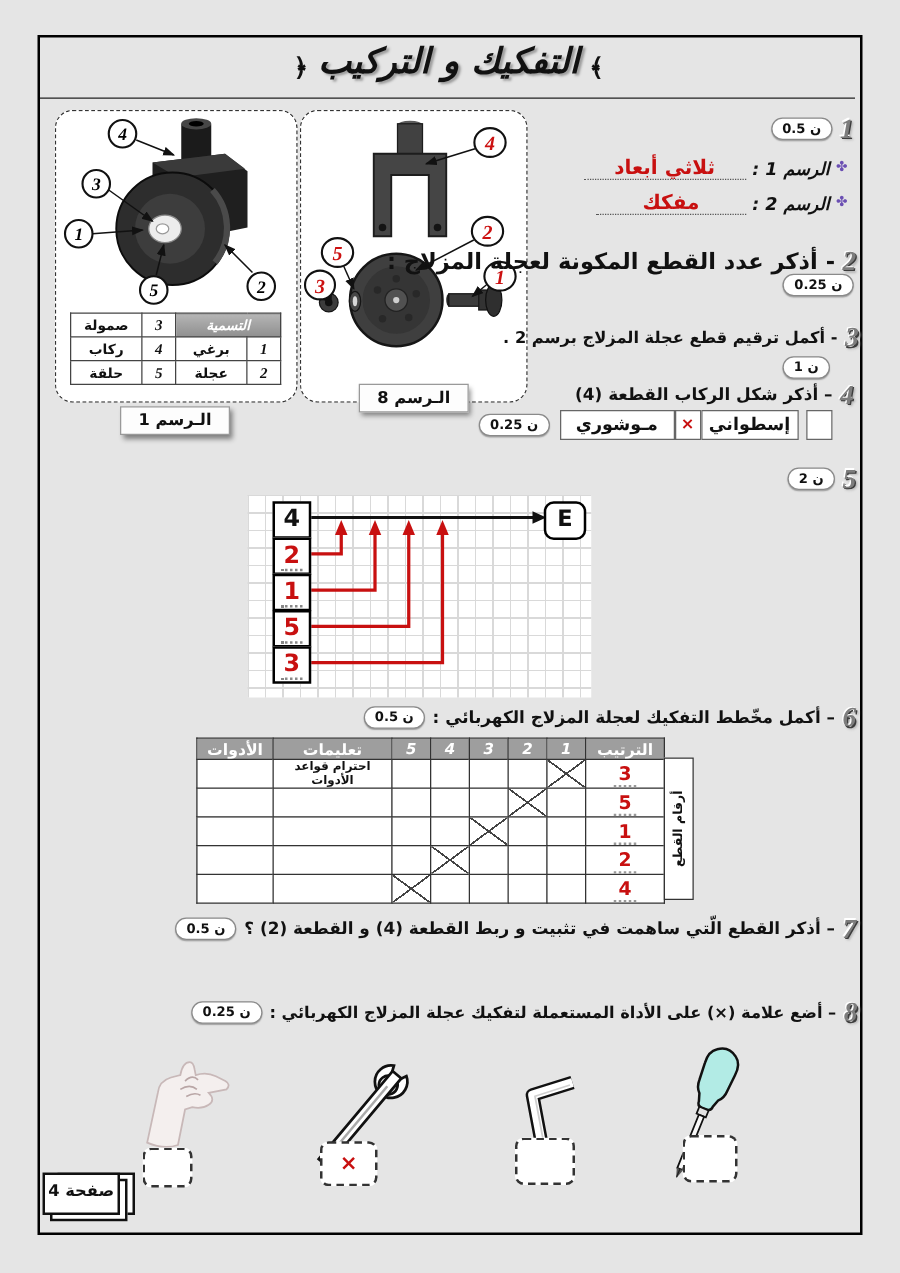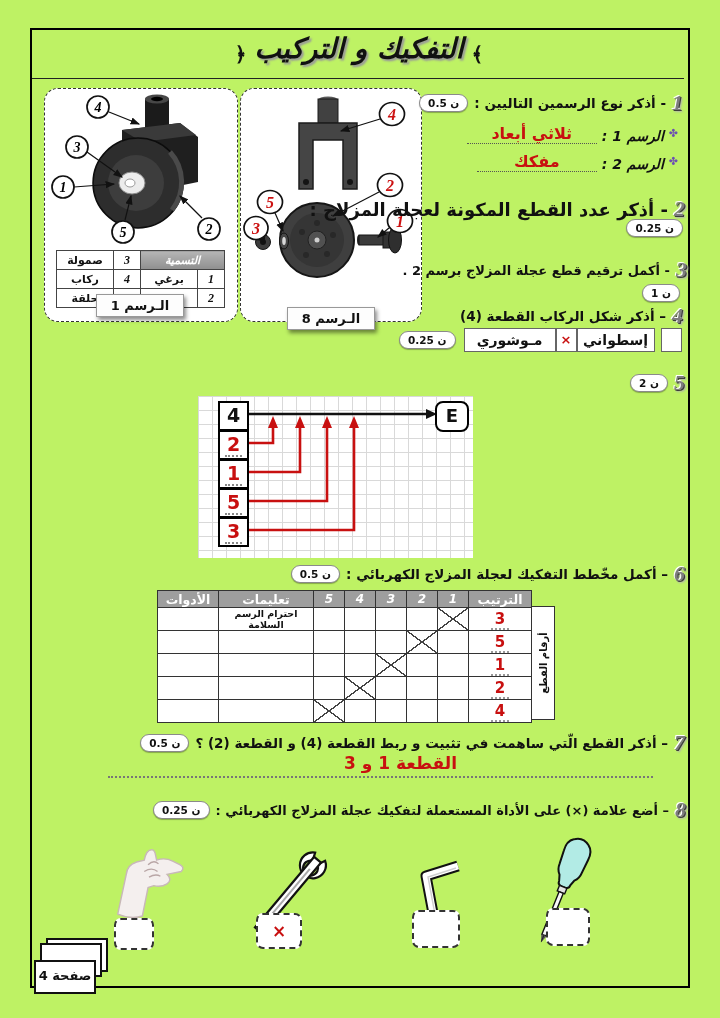--- a/index.html
+++ b/index.html
@@ -1,16 +1,16 @@
 <!DOCTYPE html>
 <html lang="ar"><head>
 <meta charset="utf-8">
 <style>
   html,body{margin:0;padding:0;background:#fff;}
-  .page{position:relative;width:720px;height:1018px;background:#bef264;overflow:hidden;
+  .page{position:relative;width:720px;height:1018px;background:#e5e5e5;overflow:hidden;
         font-family:"DejaVu Sans",sans-serif;direction:rtl;color:#111;}
   .abs{position:absolute;}
   
   .frame{left:30px;top:28px;width:656px;height:956px;border:2px solid #000;}
   
   .title-wrap{left:34px;top:32px;width:650px;text-align:center;}
   .title{font-size:28px;font-weight:bold;font-style:italic;letter-spacing:1px;
          text-shadow:2px 2px 2px #9a9a9a;}
   .ornament{font-size:20px;font-weight:bold;vertical-align:middle;padding:0 8px;}
   .title-rule{left:32px;top:78px;width:652px;height:0;border-top:1.5px solid #222;}
@@ -26,21 +26,21 @@
              height:18px;padding:0 2px;background:#fff;}
   .ptable .num{font-family:"Liberation Serif",serif;font-style:italic;font-size:12px;width:22px;}
   .ptable .hdr{background:linear-gradient(180deg,#b5b5b5,#8f8f8f);color:#fff;font-style:italic;}
   .ptable .nm{width:52px;}
   
   .qrow{display:flex;align-items:center;gap:6px;font-size:13.5px;font-weight:bold;white-space:nowrap;}
   .qnum{font-family:"Liberation Serif",serif;font-style:italic;font-weight:bold;font-size:22px;
         color:#7d7d7d;text-shadow:-1px -1px 0 #fff,1px 1px 0 #3d3d3d,2px 2px 2px #b0b0b0;}
   .badge{direction:ltr;display:inline-block;border:1px solid #8a8a8a;border-radius:9px;
          background:#fff;box-shadow:0 1px 1px rgba(0,0,0,.3);padding:0 8px;height:16px;
-         line-height:16px;font-size:10.5px;font-weight:bold;white-space:nowrap;margin-left:16px;}
+         line-height:16px;font-size:10.5px;font-weight:bold;white-space:nowrap;}
   
   .ansline{display:flex;align-items:flex-end;gap:5px;font-size:14px;}
   .flower{color:#6b4fb3;font-size:11px;line-height:20px;}
   .anslabel{font-style:italic;font-weight:bold;font-size:14px;text-align:right;}
   .blank{border-bottom:1.6px dotted #555;text-align:center;color:#c81010;font-weight:bold;}
   
   .optrow{display:flex;align-items:stretch;gap:0;}
   .optbox{border:1.4px solid #666;background:#fff;font-size:14px;font-weight:bold;
           text-align:center;line-height:22px;}
   .optsq{border:1.4px solid #666;background:#fff;width:19px;text-align:center;
@@ -199,26 +199,25 @@
       <text x="27" y="116">5</text>
       <ellipse cx="13" cy="136" rx="12" ry="11.5" fill="#fff" stroke="#111" stroke-width="1.7"></ellipse>
       <text x="13" y="142">3</text>
       <ellipse cx="147" cy="93" rx="12.5" ry="11.5" fill="#fff" stroke="#111" stroke-width="1.7"></ellipse>
       <text x="147" y="99">2</text>
       <ellipse cx="157" cy="129" rx="12.5" ry="11.5" fill="#fff" stroke="#111" stroke-width="1.7"></ellipse>
       <text x="157" y="135">1</text>
     </g>
   </svg>
 
-  <div class="abs dlabel" style="left:96px;top:294px;width:86px;">الـرسم 1</div>
+  <div class="abs dlabel" style="left:96px;top:325px;width:86px;">الـرسم 1</div>
   <div class="abs dlabel" style="left:287px;top:307px;width:86px;">الـرسم 8</div>
 
   <div class="abs qrow" style="left:425px;top:90px;width:258px;">
     <span class="qnum">1</span>
-    <span>- أذكر نوع الرسمين التاليين :</span>
     <span class="badge">0.5 ن</span>
   </div>
   <div class="abs ansline" style="left:428px;top:124px;width:250px;">
     <span class="flower">✤</span>
     <span class="anslabel">الرسم 1 :</span>
     <span class="blank" style="min-width:130px;font-size:16px;">ثلاثي أبعاد</span>
   </div>
   <div class="abs ansline" style="left:428px;top:152px;width:250px;">
     <span class="flower">✤</span>
     <span class="anslabel">الرسم 2 :</span>
@@ -318,21 +317,21 @@
     </tr>
     <tr>
       <td><span class="partnum">3</span></td>
       <td>
             <div class="xmark"></div>
           </td>
       <td></td>
       <td></td>
       <td></td>
       <td></td>
-      <td class="note">احترام الرسم السلامة</td>
+      <td class="note">احترام قواعد الأدوات</td>
       <td></td>
     </tr>
     <tr>
       <td><span class="partnum">5</span></td>
       <td></td>
       <td>
             <div class="xmark"></div>
           </td>
       <td></td>
       <td></td>
@@ -380,21 +379,20 @@
     </table>
   <div class="abs sidelabel" style="left:531px;top:606px;width:22px;height:112px;">
     <div>أرقام القطع</div>
   </div>
 
   <div class="abs qrow" style="left:100px;top:730px;width:585px;">
     <span class="qnum">7</span>
     <span>– أذكر القطع الّتي ساهمت في تثبيت و ربط القطعة (4) و القطعة (2) ؟</span>
     <span class="badge">0.5 ن</span>
   </div>
-  <div class="abs q7ans" style="left:108px;top:752px;width:505px;">القطعة 1 و 3</div>
 
   <div class="abs qrow" style="left:178px;top:797px;width:508px;">
     <span class="qnum">8</span>
     <span style="font-size:13px;">– أضع علامة (×) على الأداة المستعملة لتفكيك عجلة المزلاج الكهربائي :</span>
     <span class="badge">0.25 ن</span>
   </div>
 
   <svg class="abs" style="left:95px;top:840px;" width="90" height="80" viewBox="0 0 95 80">
     <path d="M24,76 L33,34 Q34,24 44,21 L52,19 Q54,8 60,8 Q63,8 64,14 L65,19 Q74,16 82,20 L90,24 Q95,27 91,31 L76,34 Q82,40 76,44 Q70,48 62,46 L56,48 L50,78 Q38,82 24,76 Z" fill="#f4efee" stroke="#c8b8b8" stroke-width="1.5"></path>
     <path d="M56,24 q6,-6 11,-1 M52,31 q8,-5 14,0 M57,37 q7,-4 12,-1" fill="none" stroke="#b9a6a6" stroke-width="1.4"></path>
@@ -425,16 +423,16 @@
       <rect x="40" y="60" width="4.5" height="46" fill="#f8f8f8" stroke="#111" stroke-width="1.4"></rect>
       <polygon points="39.5,106 45,106 42.2,114" fill="#555"></polygon>
       <line x1="42.2" y1="106" x2="42.2" y2="113" stroke="#222" stroke-width="1"></line>
     </g>
   </svg>
   <div class="abs cb" style="left:546px;top:908px;width:40px;height:34px;line-height:34px;"></div>
 
   <div class="abs" style="left:34px;top:938px;width:80px;height:48px;">
     <div class="sheet" style="left:12px;top:0;"></div>
     <div class="sheet" style="left:6px;top:5px;"></div>
-    <div class="sheet sheet-front" style="left:0;top:22px;">صفحة 4</div>
+    <div class="sheet sheet-front" style="left:0;top:0;">صفحة 4</div>
   </div>
 
 </div>
 
 </body></html>

